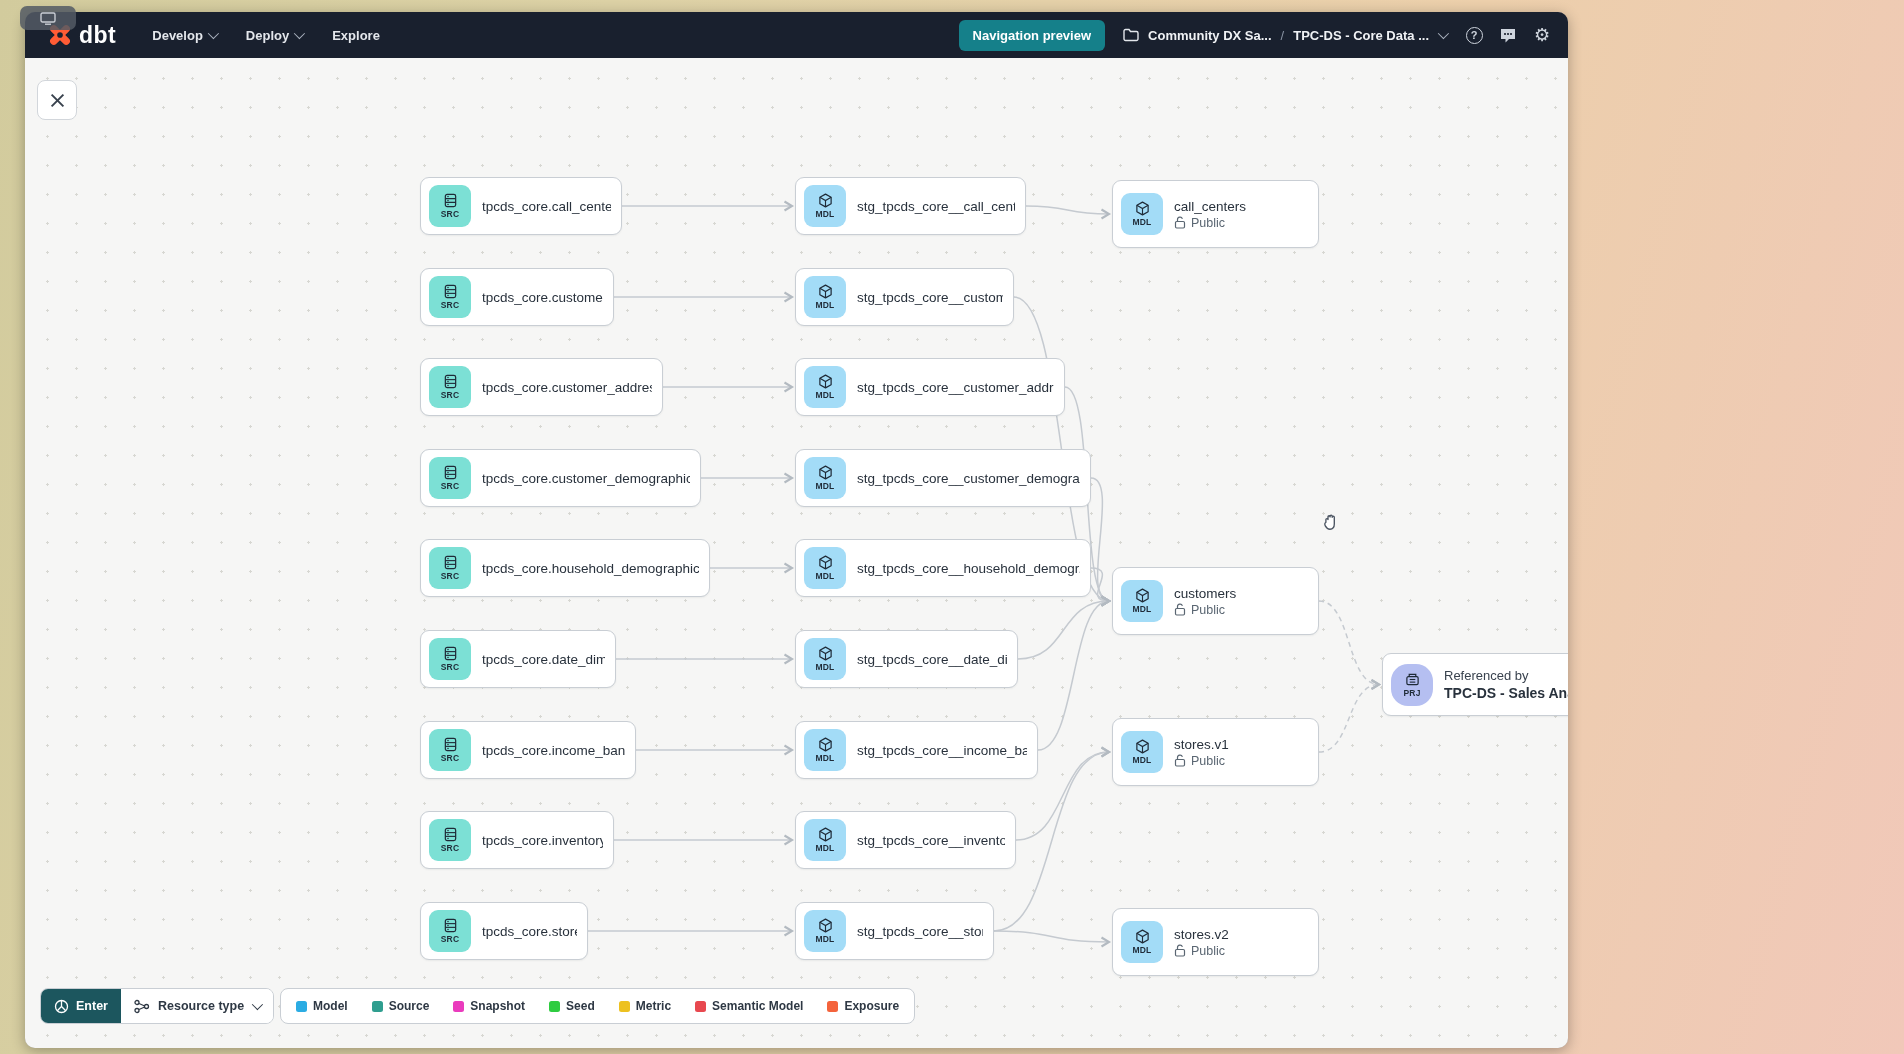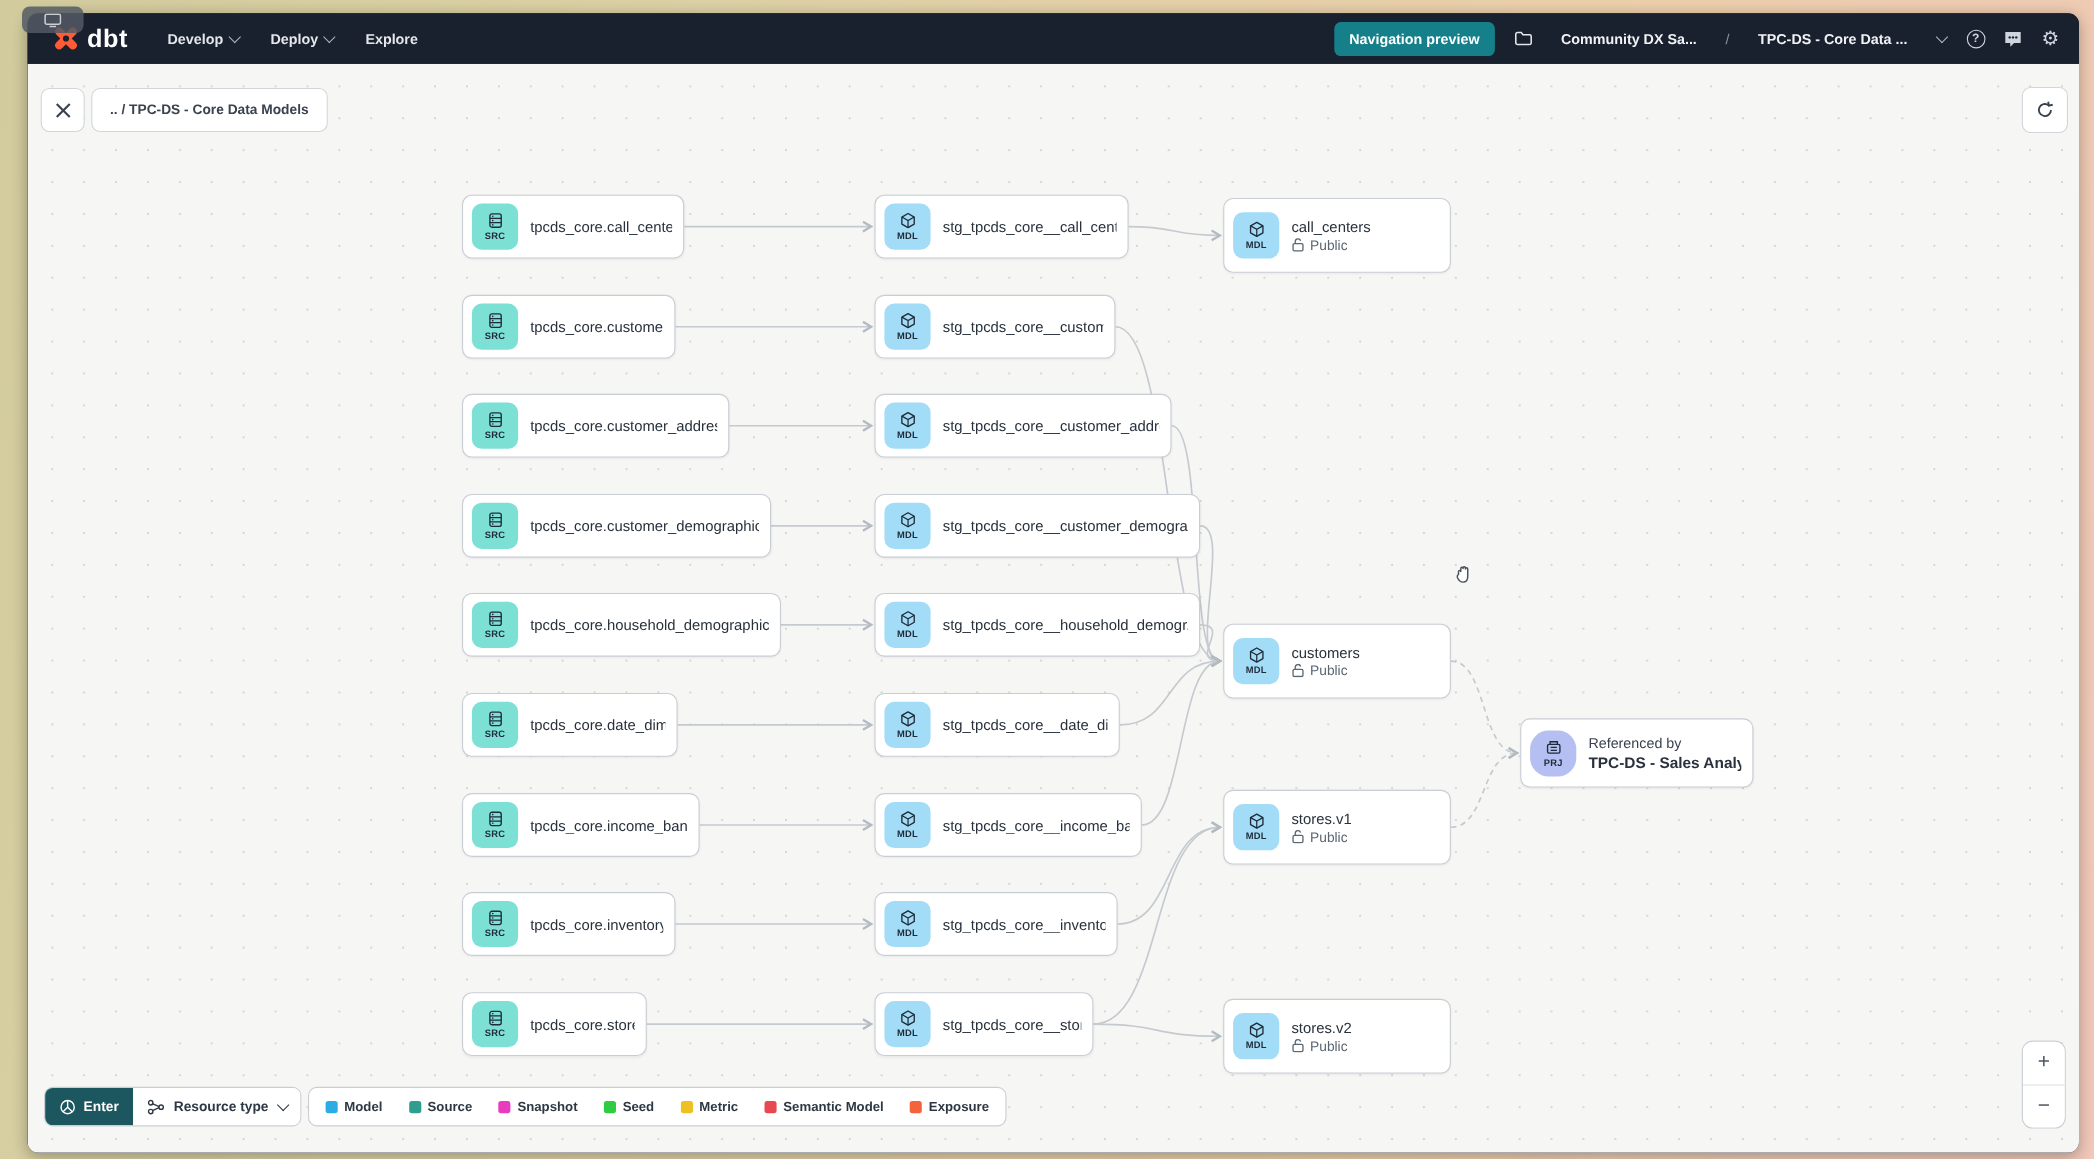--- a/index.html
+++ b/index.html
@@ -1,41 +1,41 @@
 <!DOCTYPE html>
 <html><head>
 <meta charset="utf-8">
 <style>
   * { margin:0; padding:0; box-sizing:border-box; }
   html,body { width:1904px; height:1054px; overflow:hidden;
     font-family:"Liberation Sans", sans-serif; }
   body { background:linear-gradient(105deg,#d2cb9d 0%,#dcd1a5 28%,#eccfab 68%,#f1c8b9 100%); position:relative; }
 
-  .window { position:absolute; left:25px; top:12px; width:1865px; height:1036px;
-    border-radius:10px; overflow:hidden; background:#0f172a;
+  .window { position:absolute; left:25px; top:12px; width:1543px; height:1036px;
+    border-radius:10px; overflow:hidden; background:#a3a3a3;
     box-shadow:0 3px 14px rgba(0,0,0,.30); }
 
   
   .share-pill { position:absolute; left:20px; top:6px; width:56px; height:24px;
     background:rgba(84,90,100,.85); border-radius:7px; z-index:5;
     display:flex; align-items:center; justify-content:center; }
 
   
   .header { height:46px; background:#19202e; display:flex; align-items:center;
     padding:0 16px 0 22px; color:#e8eaee; position:relative; z-index:2; }
   .brand { display:flex; align-items:center; gap:6px; margin-right:36px; }
   .brand-name { font-size:23px; font-weight:bold; color:#fff; letter-spacing:.5px; }
   .nav-item { display:flex; align-items:center; gap:5px; font-size:13px; font-weight:bold;
     color:#e4e7ec; margin-right:30px; cursor:pointer; }
   .chev { width:8px; height:8px; border-right:1.6px solid #aab2bf; border-bottom:1.6px solid #aab2bf;
     transform:rotate(45deg) translateY(-2px); display:inline-block; }
   .header-right { margin-left:auto; display:flex; align-items:center; gap:18px; }
   .nav-preview-btn { background:#15808a; color:#fff; font-size:13px; font-weight:bold;
     padding:8px 14px; border:none; border-radius:6px; cursor:pointer; }
-  .crumbs { display:flex; align-items:center; gap:26px; font-size:13px; font-weight:bold; color:#f0f2f5; }
+  .crumbs { display:flex; align-items:center; gap:9px; font-size:13px; font-weight:bold; color:#f0f2f5; }
   .crumb-sep { color:#8a93a3; font-weight:normal; }
   .hdr-icons { display:flex; align-items:center; gap:14px; }
   .hicon { width:20px; height:20px; display:flex; align-items:center; justify-content:center;
     color:#cfd5de; cursor:pointer; }
   .help-circle { width:17px; height:17px; border:1.7px solid #cfd5de; border-radius:50%;
     font-size:11px; font-weight:bold; display:flex; align-items:center; justify-content:center; }
   .gear-glyph { font-size:18px; line-height:1; }
 
   
   .canvas { position:relative; width:100%; height:990px; background:#f6f6f5;
@@ -538,21 +538,20 @@
           </div>
         </div>
       </div>
 
     <button class="close-btn">
       <svg width="15" height="15" viewBox="0 0 14 14">
         <line x1="1.5" y1="1.5" x2="12.5" y2="12.5" stroke="#38414d" stroke-width="1.8"></line>
         <line x1="12.5" y1="1.5" x2="1.5" y2="12.5" stroke="#38414d" stroke-width="1.8"></line>
       </svg>
     </button>
-    <div class="crumb-chip">.. / TPC-DS - Core Data Models</div>
 
 
     <button class="refresh-btn">
       <svg width="18" height="18" viewBox="0 0 18 18">
         <path d="M14.5 9 a5.5 5.5 0 1 1 -2.1-4.3" fill="none" stroke="#38414d" stroke-width="1.7"></path>
         <path d="M12 1.5 L12.6 5.1 L16.1 4.2" fill="none" stroke="#38414d" stroke-width="1.7"></path>
       </svg>
     </button>
 
     <div class="lens-group">

